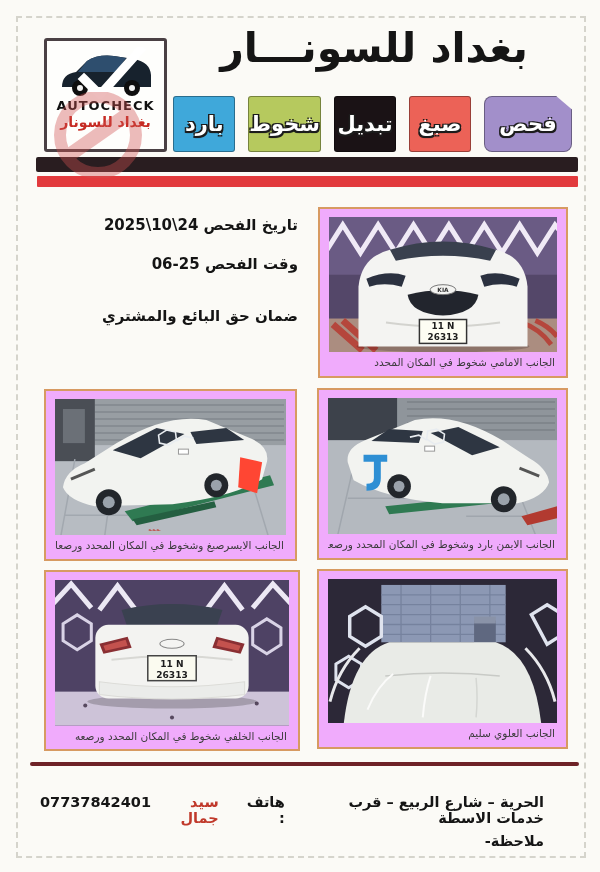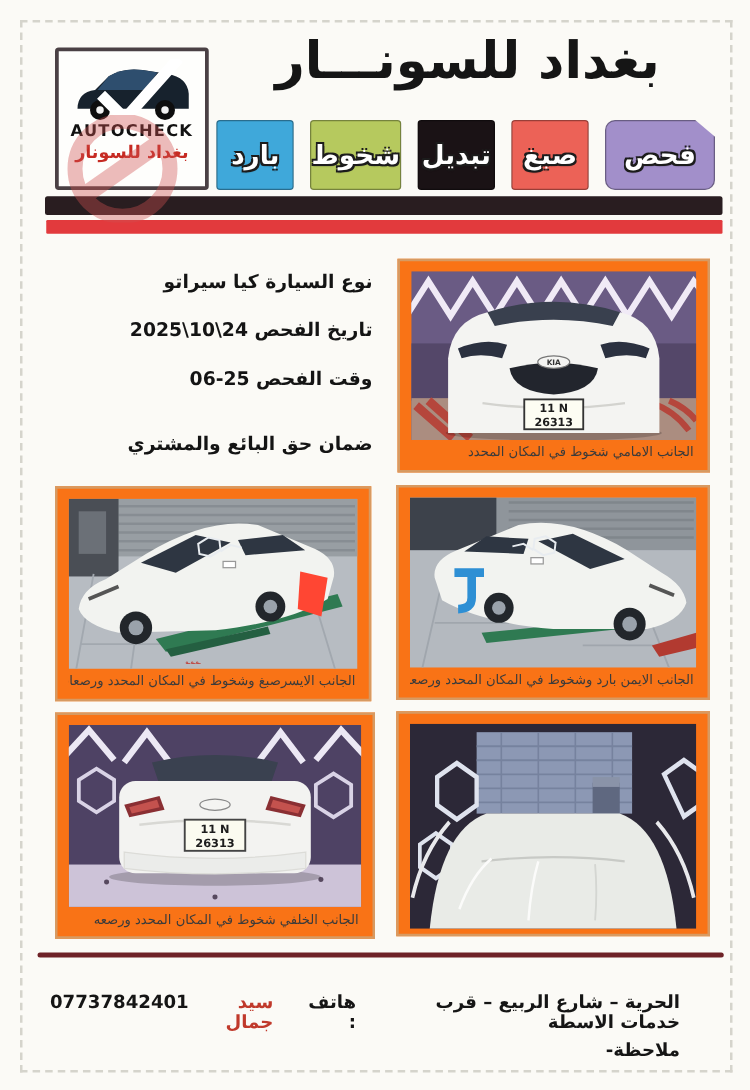--- a/index.html
+++ b/index.html
@@ -48,21 +48,21 @@
   
   .info {
     position:absolute; left:44px; top:216px; width:254px;
     direction:rtl; text-align:right; font-size:15px; font-weight:bold; color:#141414;
   }
   .info .line { margin-bottom:21px; letter-spacing:.2px; }
   .info .line.guarantee { margin-top:34px; }
 
   
   .frame {
-    position:absolute; background:#f97316; border:2px solid #d79a62;
+    position:absolute; background:#f0abfc; border:2px solid #d79a62;
     padding:8px 9px 4px 9px; display:flex; flex-direction:column;
   }
   .frame svg.photo { width:100%; flex:1 1 auto; display:block; }
   .frame .caption {
     direction:rtl; text-align:right; font-size:10.5px; color:#3b3b3b;
     padding:4px 2px 2px 0; line-height:1.3; white-space:nowrap; overflow:hidden;
   }
   .f1 { left:318px; top:207px; width:250px; height:171px; }
   .f2 { left:44px;  top:389px; width:253px; height:172px; }
   .f3 { left:317px; top:388px; width:251px; height:172px; }
@@ -112,21 +112,20 @@
     <div class="badge" style="background: rgb(236, 98, 87);">صبغ</div>
     <div class="badge" style="background: rgb(26, 18, 21);">تبديل</div>
     <div class="badge" style="background: rgb(182, 201, 94);">شخوط</div>
     <div class="badge" style="background: rgb(63, 168, 218);">بارد</div>
   </div>
 
   <div class="bar-dark"></div>
   <div class="bar-red"></div>
 
   <div class="info">
-    <div class="line">نوع السيارة  كيا سيراتو</div>
     <div class="line">تاريخ الفحص 24\10\2025</div>
     <div class="line">وقت الفحص 25-06</div>
     <div class="line guarantee">ضمان حق البائع والمشتري</div>
   </div>
 
   <div class="frame f1">
     <svg class="photo" viewBox="0 0 232 136" preserveAspectRatio="none">
       <rect width="232" height="136" fill="#6a5b84"></rect>
       <rect y="58" width="232" height="46" fill="#544769"></rect>
       <path d="M-4,36 L14,8 32,36 50,8 68,36 86,8 104,36 122,8 140,36 158,8 176,36 194,8 212,36 230,8 240,20" fill="none" stroke="#f0eaf6" stroke-width="5"></path>
@@ -235,20 +234,21 @@
       <path d="M8,86 l13,-8 13,8 0,16 -13,8 -13,-8 Z" fill="none" stroke="#dfe3ee" stroke-width="3"></path>
       <path d="M206,36 l16,-10 16,10 0,20 -16,10 Z" fill="none" stroke="#dfe3ee" stroke-width="3.5"></path>
       <rect x="148" y="42" width="22" height="40" fill="#5f6880"></rect>
       <rect x="148" y="38" width="22" height="7" fill="#8a93a8"></rect>
       <path d="M2,124 Q10,92 32,70 M230,124 Q222,92 200,70" fill="none" stroke="#e9e9ec" stroke-width="3"></path>
       <path d="M16,146 Q24,76 62,64 L170,64 Q208,76 216,146 Z" fill="#e9ebe7"></path>
       <path d="M58,98 Q116,92 174,98" fill="none" stroke="#c8cac6" stroke-width="1.5"></path>
       <path d="M40,132 Q50,108 66,96 M96,140 Q98,116 104,98" fill="none" stroke="#fbfbfa" stroke-width="2"></path>
       <path d="M150,100 Q152,120 150,140" fill="none" stroke="#d4d6d2" stroke-width="1.5"></path>
     </svg>
+    <div class="caption">الجانب العلوي سليم</div>
   </div>
 
   <div class="footer-line"></div>
   <div class="footer-text">
     <span class="addr">الحرية – شارع الربيع – قرب خدمات الاسطة</span>
     <span class="phone-label">هاتف :</span>
     <span class="contact-name">سيد جمال</span>
     <span class="phone-number">07737842401</span>
   </div>
   <div class="footer-note">ملاحظة-</div>

